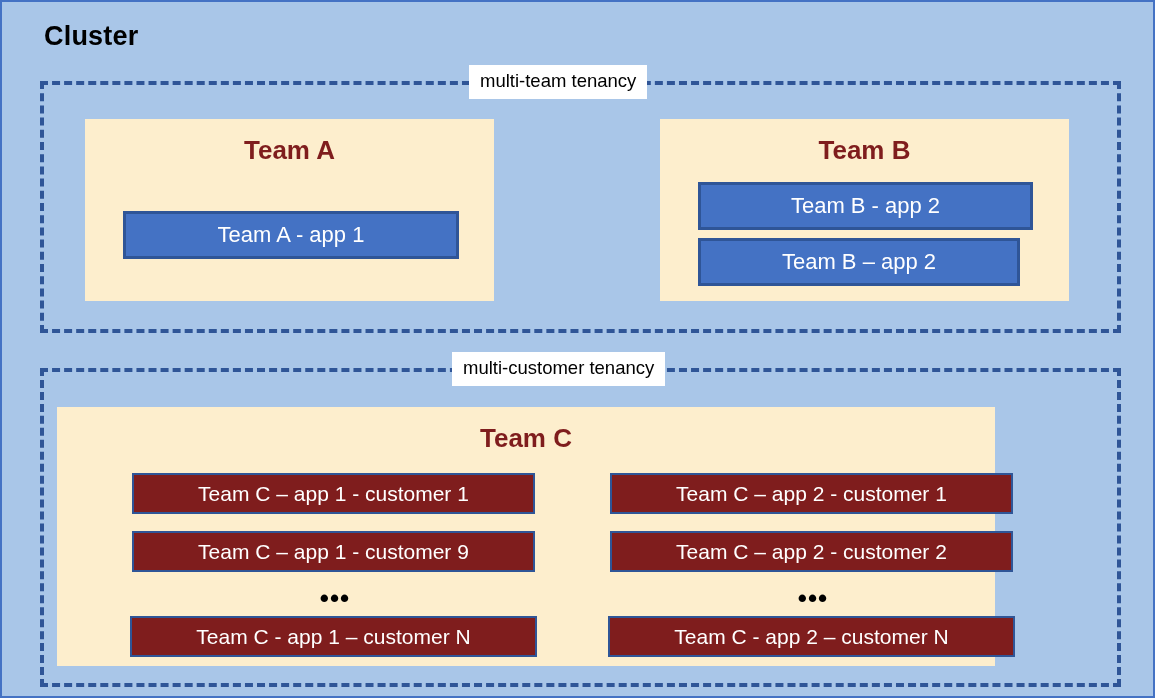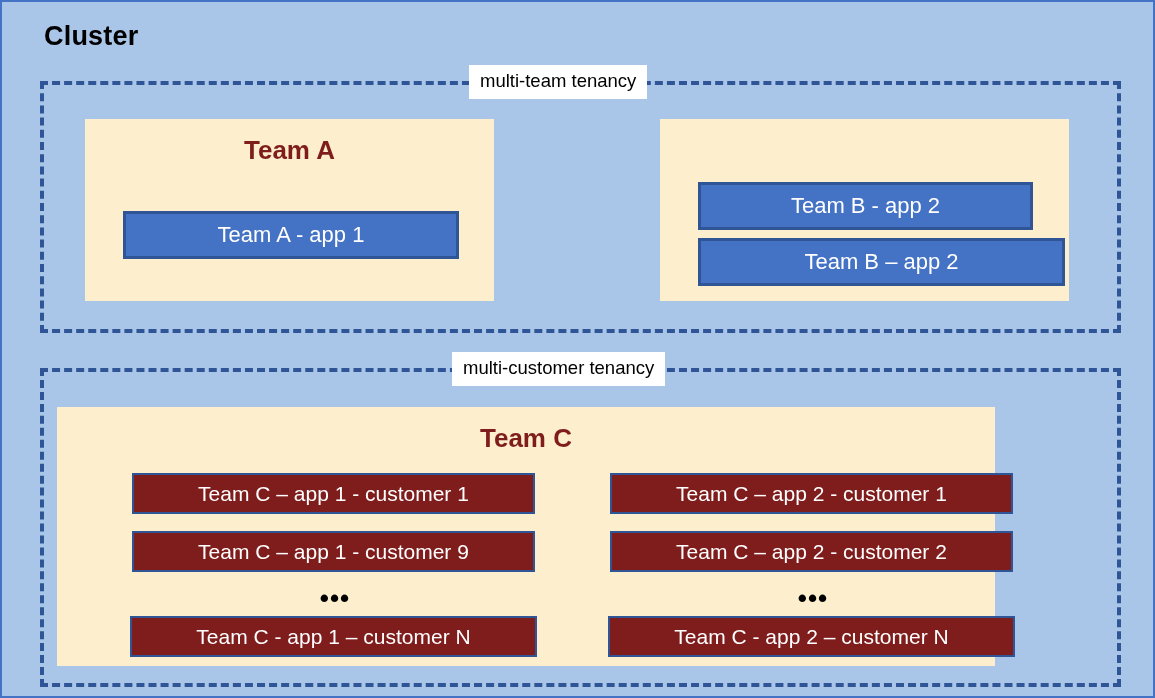--- a/index.html
+++ b/index.html
@@ -126,21 +126,21 @@
   }
   #app-b1 {
     left: 38px;
     top: 63px;
     width: 335px;
     height: 48px;
   }
   #app-b2 {
     left: 38px;
     top: 119px;
-    width: 367px;
+    width: 322px;
     height: 48px;
   }
   
   .c-box {
     position: absolute;
     background: #7f1d1d;
     border: 2px solid #2f5597;
     box-sizing: border-box;
     color: #ffffff;
     font-size: 21px;
@@ -177,20 +177,21 @@
 
   <div class="tenancy-zone" id="zone-team"></div>
   <div class="zone-label" id="zone-label-team">multi-team tenancy</div>
 
   <div class="team-panel" id="panel-team-a">
     <div class="team-heading">Team A</div>
     <div class="app-box" id="app-a1">Team A - app 1</div>
   </div>
 
   <div class="team-panel" id="panel-team-b">
+    <div class="team-heading">Team B</div>
     <div class="app-box" id="app-b1">Team B - app 2</div>
     <div class="app-box" id="app-b2">Team B – app 2</div>
   </div>
 
   <div class="tenancy-zone" id="zone-customer"></div>
   <div class="zone-label" id="zone-label-customer">multi-customer tenancy</div>
 
   <div class="team-panel" id="panel-team-c">
     <div class="team-heading">Team C</div>
 

